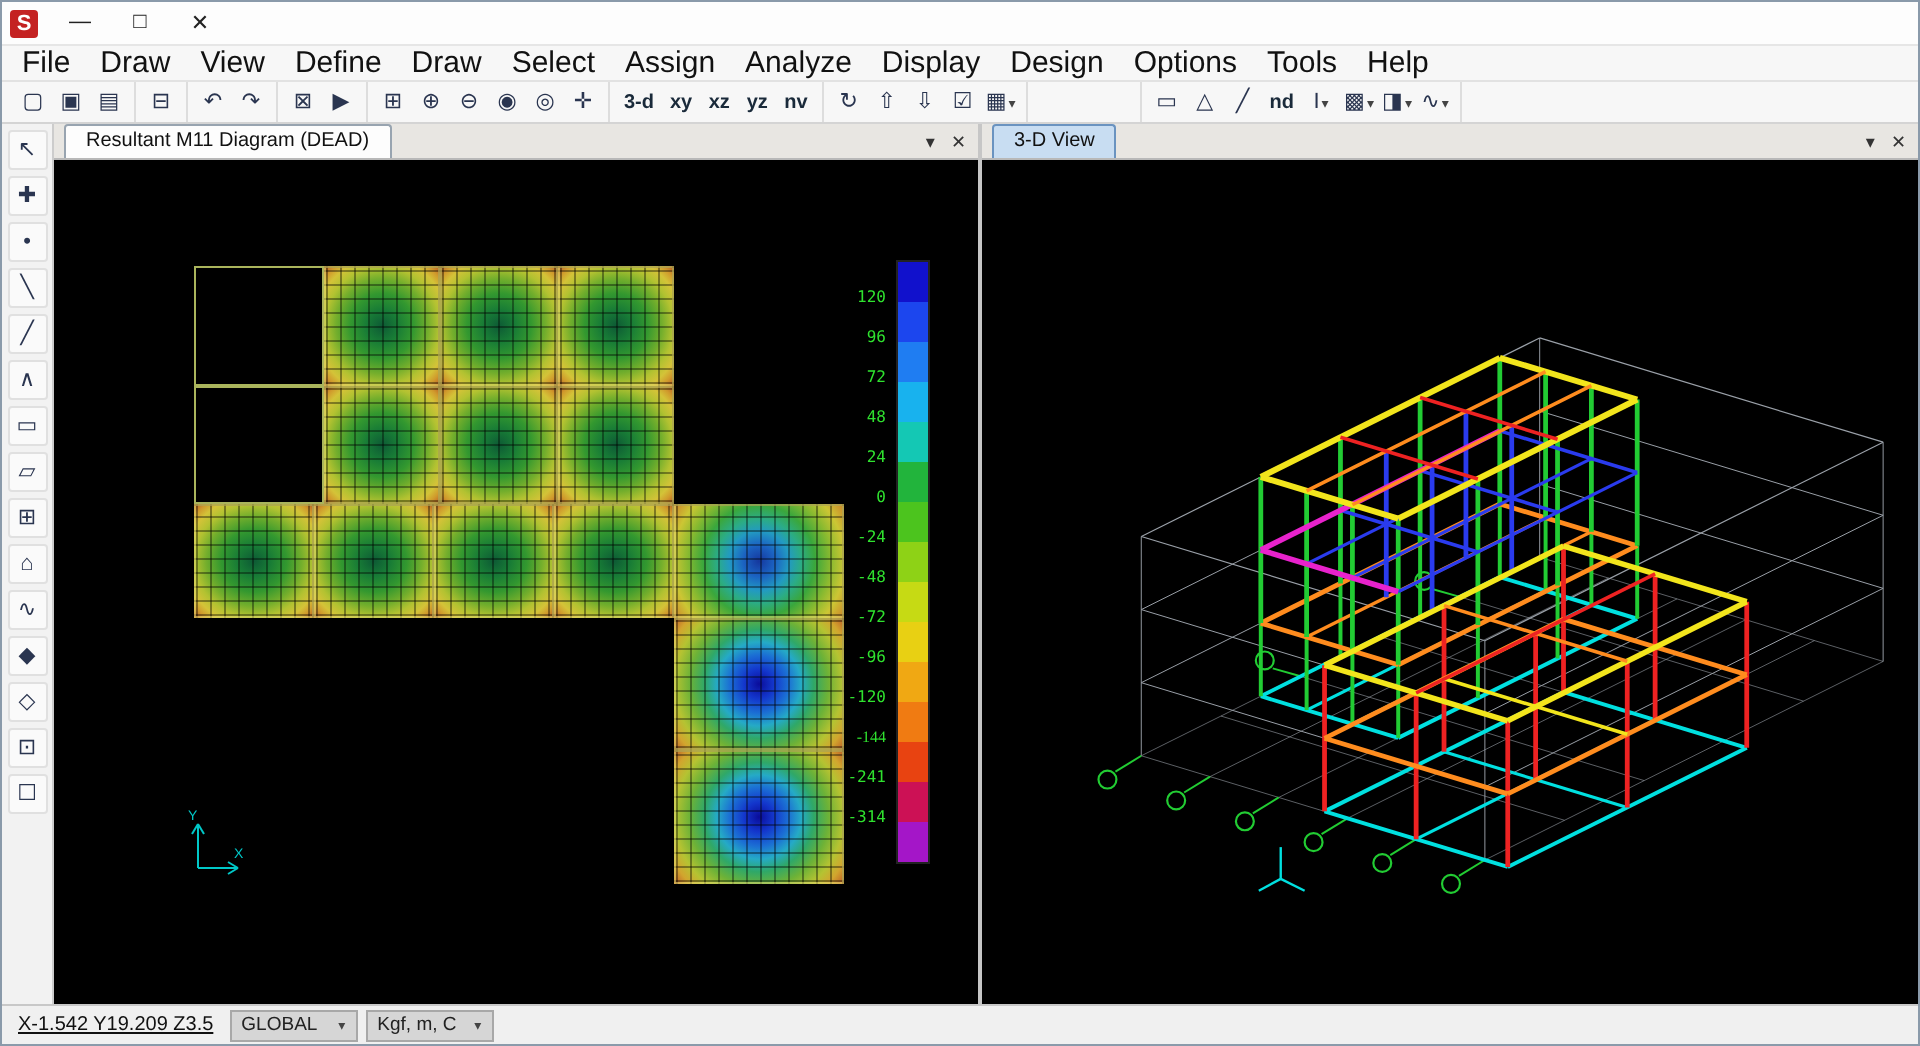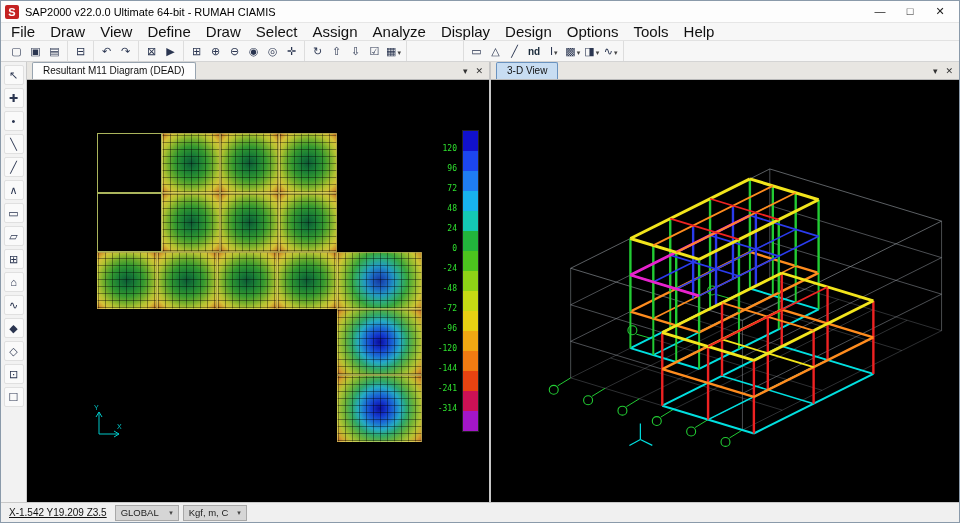--- a/index.html
+++ b/index.html
@@ -38,39 +38,38 @@
   .cell.blue{background-image:
     repeating-linear-gradient(0deg,rgba(0,0,0,.38) 0,rgba(0,0,0,.38) 1px,transparent 1px,transparent 7px),
     repeating-linear-gradient(90deg,rgba(0,0,0,.38) 0,rgba(0,0,0,.38) 1px,transparent 1px,transparent 7px),
     radial-gradient(circle at 50% 50%,#15379e 0%,#1b63c2 16%,#229ac2 30%,#2bac86 42%,#3aa73c 56%,#8aba30 72%,#ccc634 86%,#cc8c2a 100%);}
   .cell.bluestrong{background-image:
     repeating-linear-gradient(0deg,rgba(0,0,0,.38) 0,rgba(0,0,0,.38) 1px,transparent 1px,transparent 7px),
     repeating-linear-gradient(90deg,rgba(0,0,0,.38) 0,rgba(0,0,0,.38) 1px,transparent 1px,transparent 7px),
     radial-gradient(circle at 50% 50%,#0a0c9a 0%,#1336cc 14%,#1b6fd4 28%,#25aac6 40%,#2fa868 52%,#6db237 66%,#b5c332 80%,#d2a52e 91%,#c26a27 100%);}
   .cell.empty{border:1px solid #aab45c;background:transparent;}
   .axis2d{position:absolute;left:58px;top:322px;}
-  .legend{position:absolute;top:50px;right:10px;width:52px;height:302px;}
+  .legend{position:absolute;top:50px;right:24px;width:52px;height:302px;}
   .legend-bar{position:absolute;top:0;right:0;width:17px;height:302px;border:1px solid #222;}
   .legend-seg{height:20px;width:100%;}
   .legend-label{position:absolute;right:22px;width:28px;text-align:right;font-size:8px;font-family:"DejaVu Sans Mono",monospace;color:#2fe22f;line-height:10px;}
   #view3d{position:absolute;left:0;top:0;width:100%;height:100%;}
   .statusbar{height:20px;background:#f0f0f0;border-top:1px solid #c8c8c8;display:flex;align-items:center;flex:0 0 20px;font-size:10px;padding-right:4px;}
   .status-msg{flex:1;background:#fff;border:1px solid #c8c8c8;height:16px;line-height:14px;padding:0 6px;margin:0 6px 0 3px;color:#222;white-space:nowrap;overflow:hidden;}
   .status-coords{padding:0 8px;color:#111;white-space:nowrap;text-decoration:underline;}
   .status-box{background:#d6d6d6;border:1px solid #a8a8a8;height:16px;padding:0 5px;margin-right:4px;min-width:64px;font-size:9.5px;color:#222;display:flex;align-items:center;justify-content:space-between;gap:4px;white-space:nowrap;}
   .status-box .drop{font-size:7px;color:#444;}
 </style>
 </head>
 <body>
 
 <div class="window">
 
   <div class="titlebar">
     <div class="app-icon">S</div>
-    <span class="title">SAP2000 v22.0.0 Ultimate 64-bit - RUMAH CIAMIS</span>
     <div class="win-controls">
       <span class="win-btn">—</span>
       <span class="win-btn">□</span>
       <span class="win-btn">✕</span>
     </div>
   </div>
 
   <div class="menubar" id="menubar">
       <span class="menu-item">File</span>
       <span class="menu-item">Draw</span>
@@ -103,20 +102,27 @@
         <span class="tb-btn">⊠</span>
         <span class="tb-btn">▶</span>
       </div>
       <div class="tb-group">
         <span class="tb-btn">⊞</span>
         <span class="tb-btn">⊕</span>
         <span class="tb-btn">⊖</span>
         <span class="tb-btn">◉</span>
         <span class="tb-btn">◎</span>
         <span class="tb-btn">✛</span>
+      </div>
+      <div class="tb-group">
+        <span class="tb-btn tb-text">3-d</span>
+        <span class="tb-btn tb-text">xy</span>
+        <span class="tb-btn tb-text">xz</span>
+        <span class="tb-btn tb-text">yz</span>
+        <span class="tb-btn tb-text">nv</span>
       </div>
       <div class="tb-group">
         <span class="tb-btn">↻</span>
         <span class="tb-btn">⇧</span>
         <span class="tb-btn">⇩</span>
         <span class="tb-btn">☑</span>
         <span class="tb-btn">▦<span class="tb-drop">▾</span></span>
       </div>
       <div class="tb-group gap">
         <span class="tb-btn">▭</span>
@@ -192,21 +198,21 @@
             <div class="legend-label" style="top: 34px;">96</div>
             <div class="legend-label" style="top: 54px;">72</div>
             <div class="legend-label" style="top: 74px; text-align: right;">48</div>
             <div class="legend-label" style="top: 94px;">24</div>
             <div class="legend-label" style="top: 114px;">0</div>
             <div class="legend-label" style="top: 134px;">-24</div>
             <div class="legend-label" style="top: 154px;">-48</div>
             <div class="legend-label" style="top: 174px;">-72</div>
             <div class="legend-label" style="top: 194px;">-96</div>
             <div class="legend-label" style="top: 214px;">-120</div>
-            <div class="legend-label" style="top: 234px;">-144</div>
+            <div class="legend-label" style="top: 234px; font-family: Liberation Serif, serif;">-144</div>
             <div class="legend-label" style="top: 254px;">-241</div>
             <div class="legend-label" style="top: 274px;">-314</div>
           </div>
       <div class="cell empty" style="left: 70px; top: 53px; width: 65px; height: 60px;"></div>
           <div class="cell empty" style="left: 70px; top: 113px; width: 65px; height: 59px;"></div>
           <div class="cell green" style="left: 135px; top: 53px; width: 58px; height: 60px;"></div>
           <div class="cell green" style="left: 193px; top: 53px; width: 59px; height: 60px;"></div>
           <div class="cell green" style="left: 252px; top: 53px; width: 58px; height: 60px;"></div>
           <div class="cell green" style="left: 135px; top: 113px; width: 58px; height: 59px;"></div>
           <div class="cell green" style="left: 193px; top: 113px; width: 59px; height: 59px;"></div>

